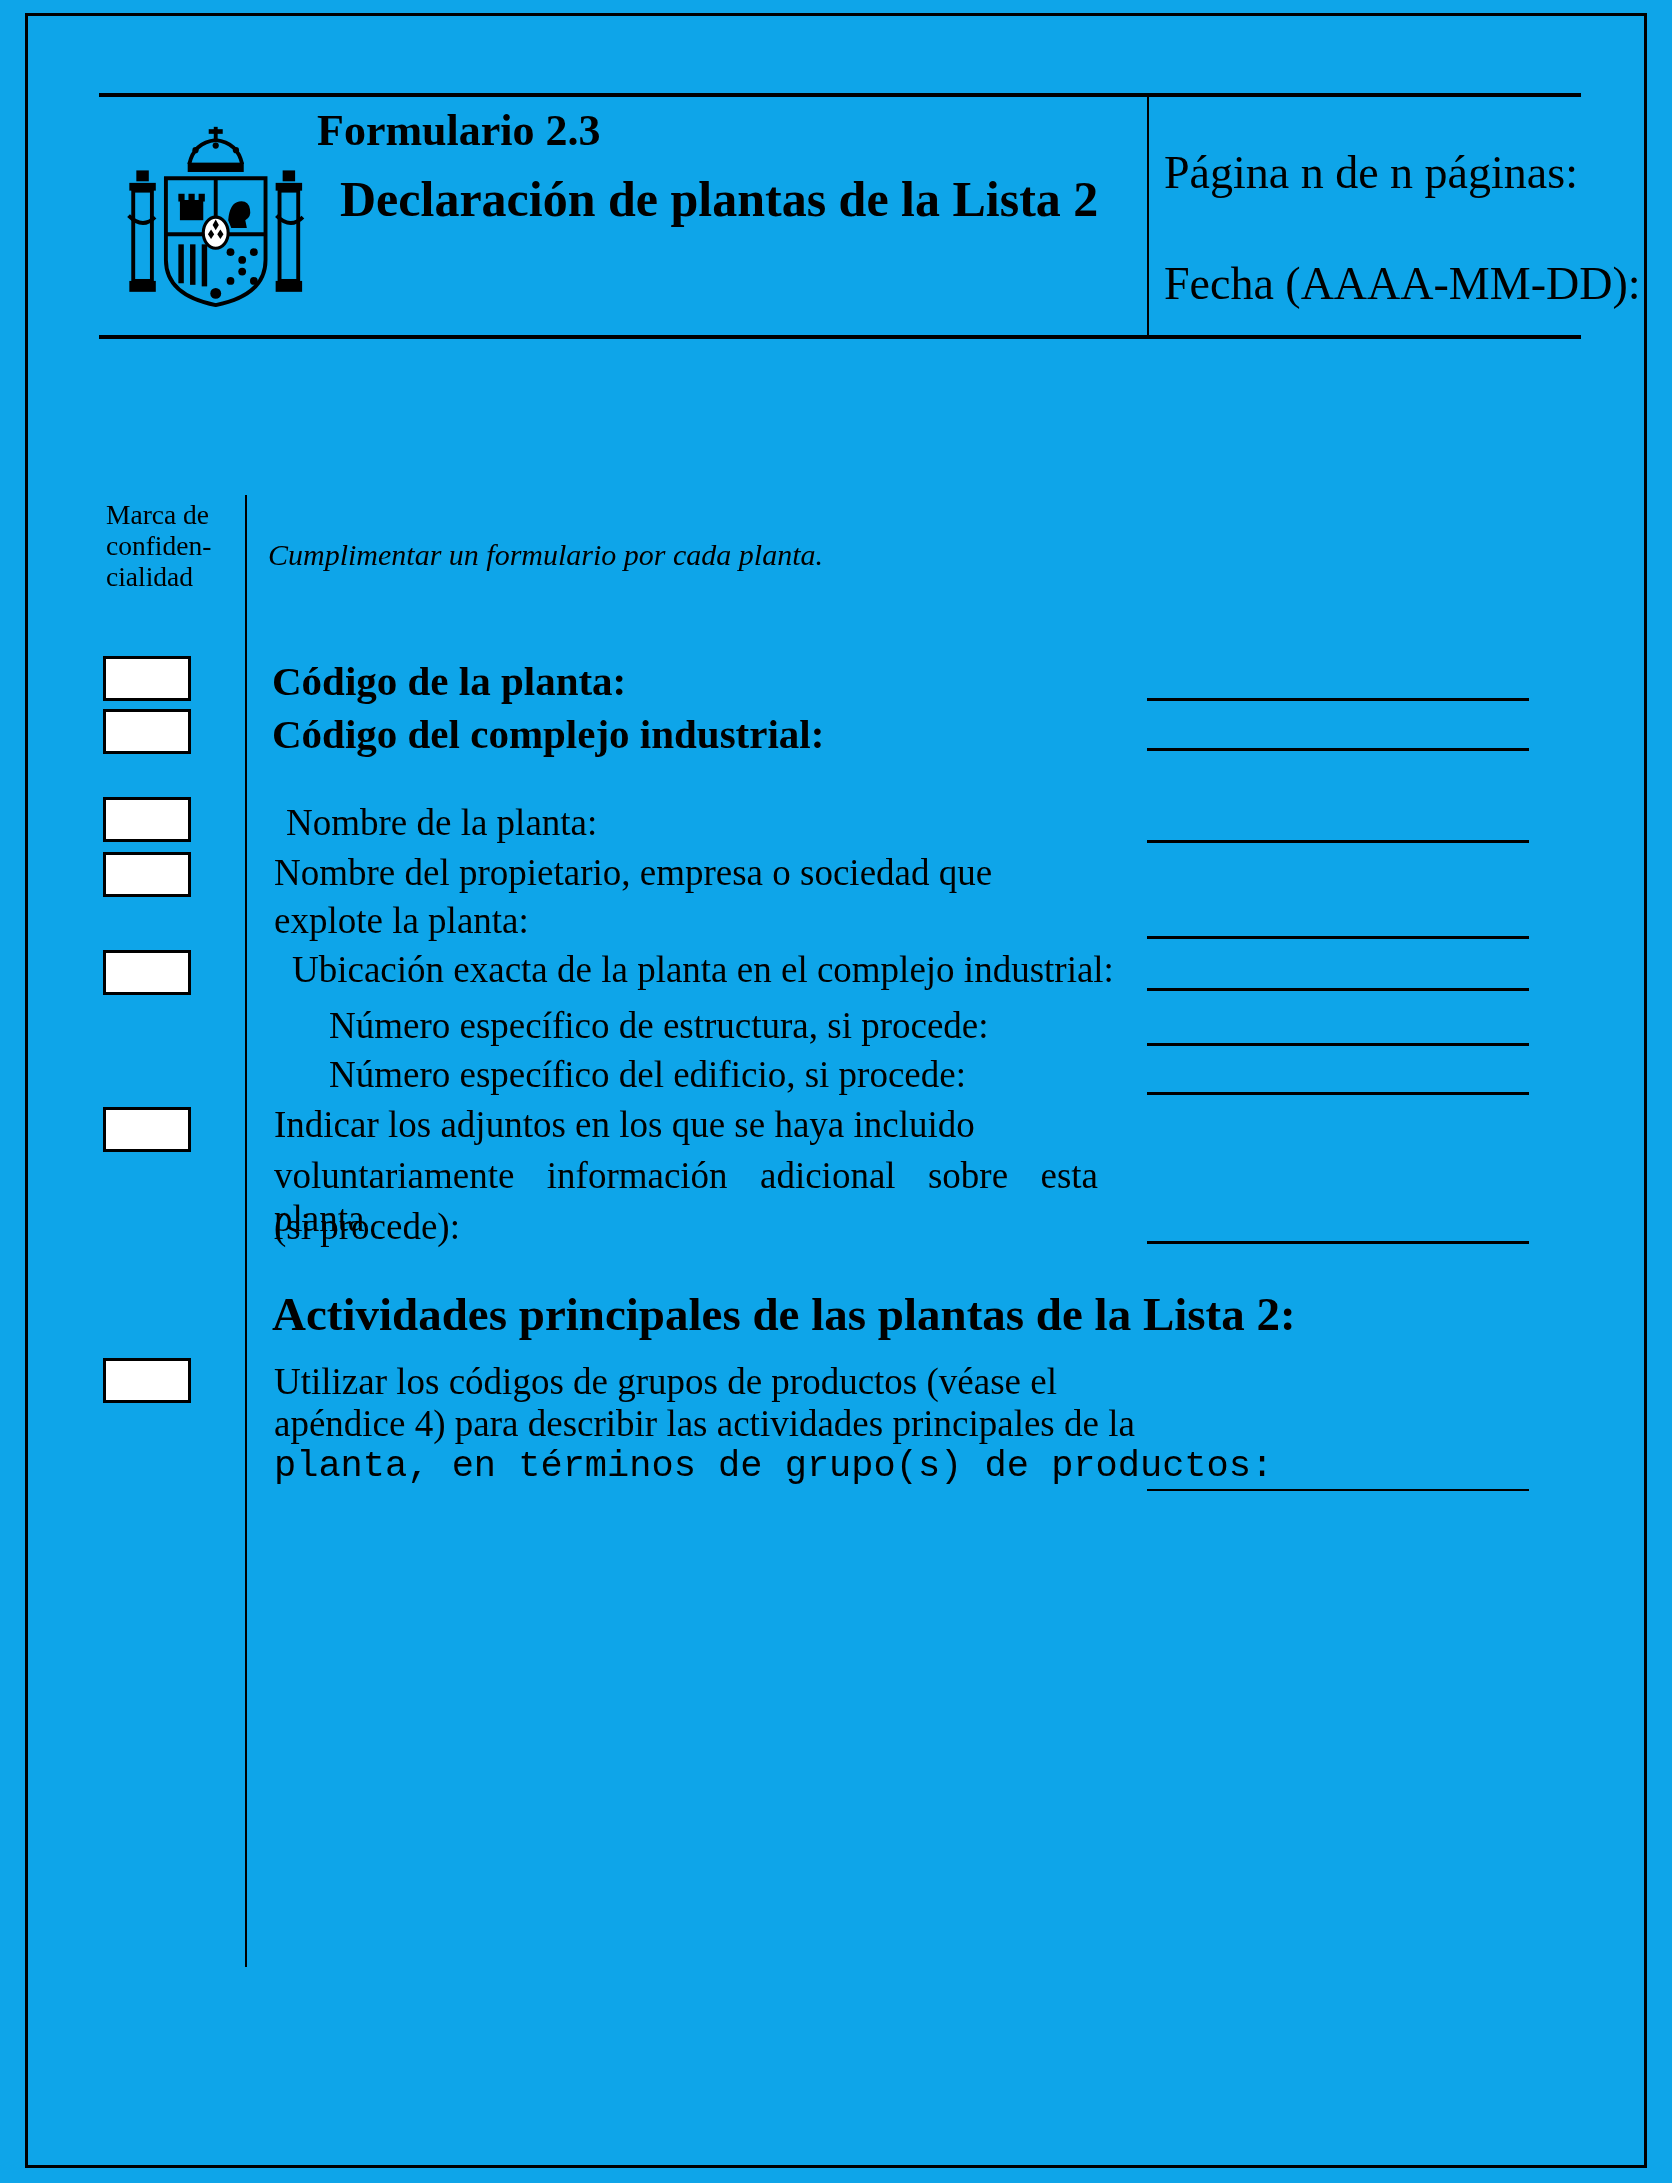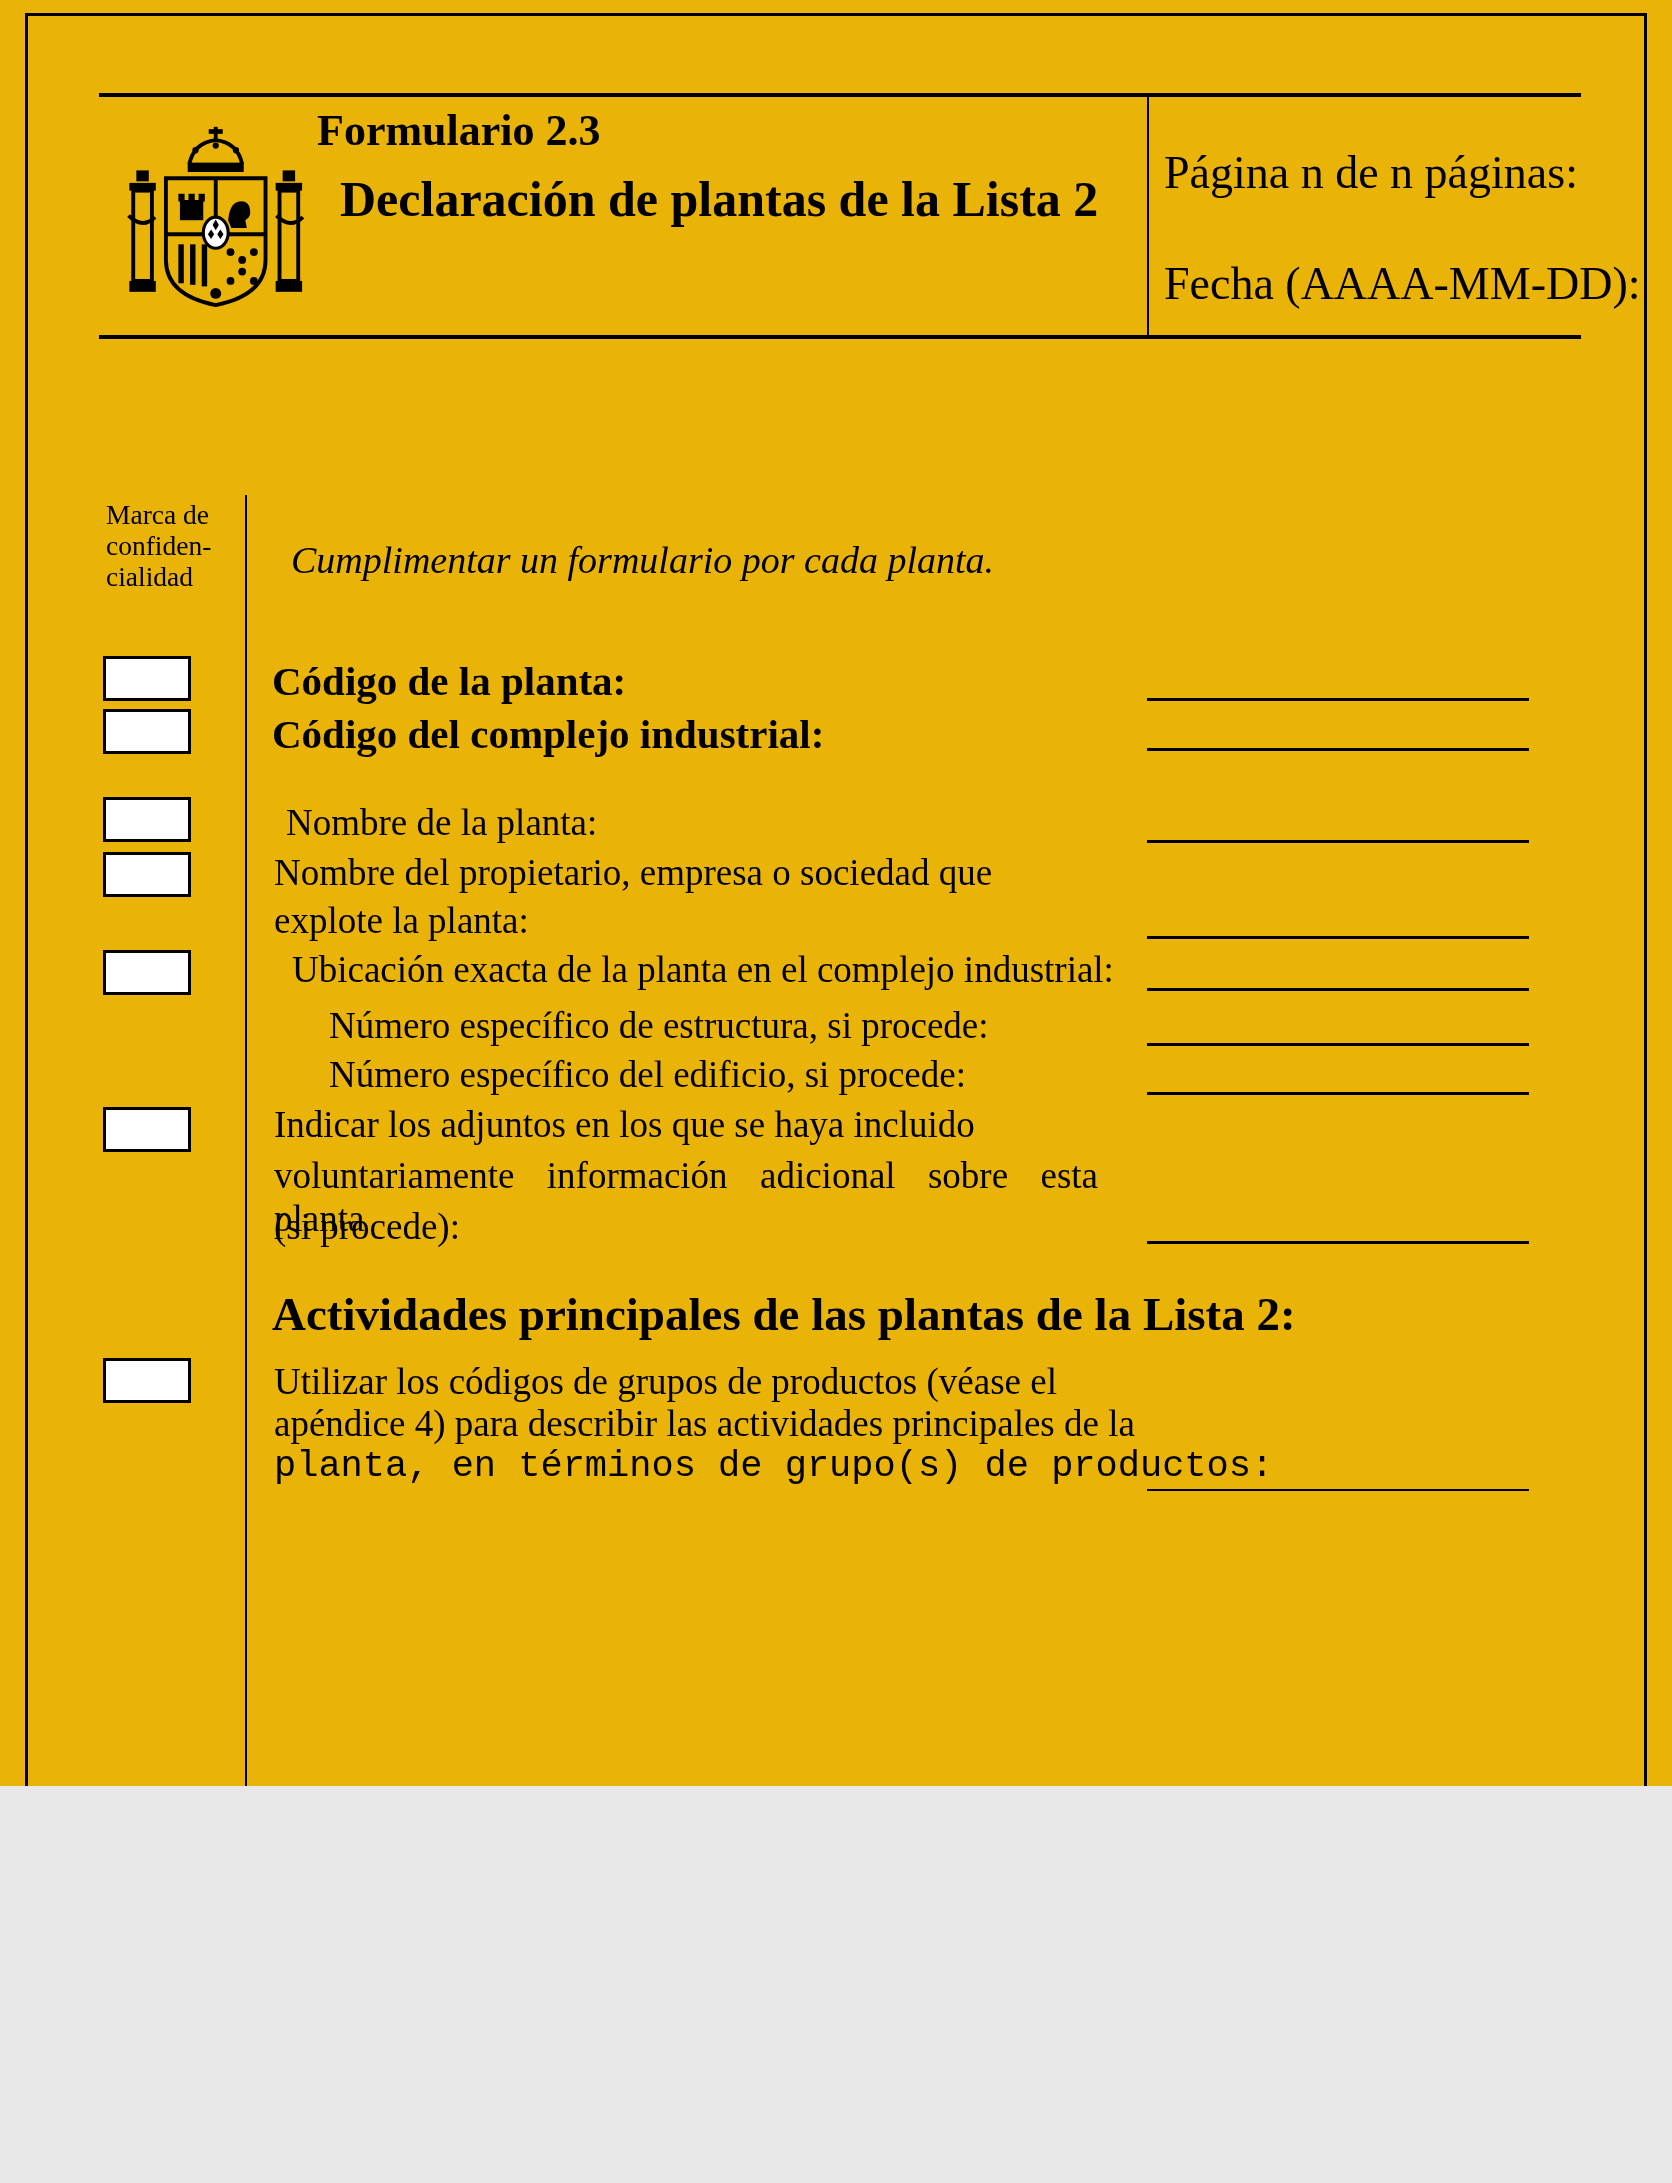--- a/index.html
+++ b/index.html
@@ -1,19 +1,19 @@
 <!DOCTYPE html>
 <html style="font-size:12.6px"><head>
 <meta charset="utf-8">
 <style>
   html,body{margin:0;padding:0;background:#e8e8e8;}
   .page{
     position:relative;
-    width:1672px;height:1786px;
-    background:#eab308;
+    width:1672px;height:2183px;
+    background:#0ea5e9;
     font-family:"Liberation Serif","DejaVu Serif",serif;
     color:#000;
     overflow:hidden;
   }
   .page-border{
     position:absolute;left:25px;top:12.6px;width:1616px;height:2149px;
     border:3.1px solid #000;
   }
   .hrule{position:absolute;background:#000;}
   .vrule{position:absolute;background:#000;}
@@ -116,21 +116,21 @@
   <div class="vrule" style="left:245px;top:495px;width:2.4px;height:1472px;"></div>
 
   <div class="checkbox" style="top:656px;"></div>
   <div class="checkbox" style="top:709px;"></div>
   <div class="checkbox" style="top:797px;"></div>
   <div class="checkbox" style="top:852px;"></div>
   <div class="checkbox" style="top:950px;"></div>
   <div class="checkbox" style="top:1107px;"></div>
   <div class="checkbox" style="top:1358px;"></div>
 
-  <div class="txt italic" style="left:291px;top:538px;font-size:38px;">Cumplimentar un formulario por cada planta.</div>
+  <div class="txt italic" style="left:268px;top:538px;font-size:30px;">Cumplimentar un formulario por cada planta.</div>
 
   <div class="txt bold" style="left:272px;top:657px;font-size:41px;">Código de la planta:</div>
   <div class="txt bold" style="left:272px;top:710px;font-size:41px;">Código del complejo industrial:</div>
 
   <div class="txt" style="left:286px;top:801px;font-size:37px;">Nombre de la planta:</div>
 
   <div class="txt" style="left:274px;top:851px;font-size:37px;">Nombre del propietario, empresa o sociedad que</div>
   <div class="txt" style="left:274px;top:899px;font-size:37px;">explote la planta:</div>
 
   <div class="txt" style="left:292px;top:948px;font-size:37px;">Ubicación exacta de la planta en el complejo industrial:</div>

